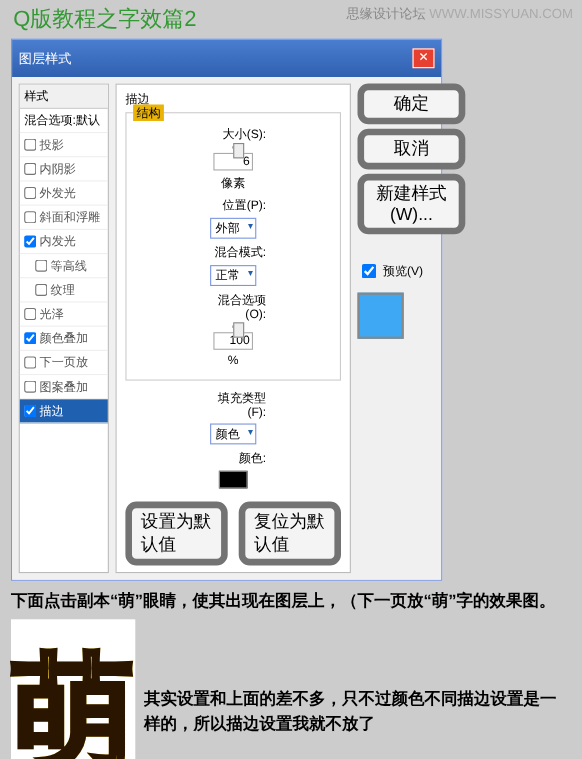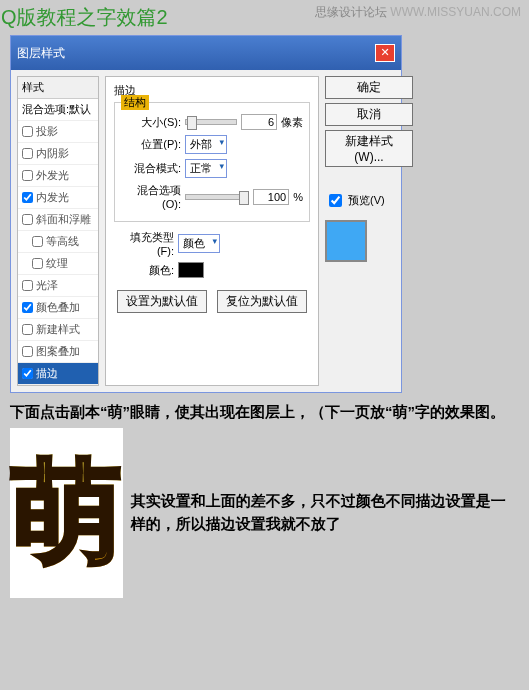--- a/index.html
+++ b/index.html
@@ -14,21 +14,21 @@
     position: absolute;
     top: 4px;
     right: 8px;
     font-size: 12px;
     color: #aaa;
   }
   .watermark .main { color: #888; margin-left: 12px; }
   .page-title {
     font-size: 20px;
     color: #339933;
-    padding: 4px 1px;
+    padding: 4px 12px;
     font-weight: normal;
   }
   .dialog {
     margin: 0 10px;
     background: #f0f0f0;
     border: 1px solid #7a96df;
     width: 390px;
   }
   .dialog-titlebar {
     background: linear-gradient(#4a7ed0, #3060b0);
@@ -108,20 +108,21 @@
     left: 6px;
     background: #eab308;
     padding: 0 3px;
     font-size: 11px;
   }
   .prop-row {
     display: flex;
     align-items: center;
     gap: 4px;
     margin: 5px 0;
+    flex-direction: column;
   }
   .prop-row label { width: 60px; text-align: right; }
   .slider {
     flex: 1;
     height: 4px;
     background: #ddd;
     position: relative;
     border: 1px solid #aaa;
   }
   .slider::before {
@@ -163,25 +164,25 @@
     background: #000;
     border: 1px solid #888;
   }
   .btn-row {
     display: flex;
     gap: 10px;
     justify-content: center;
     margin-top: 12px;
   }
   .win-btn {
-    border: 1px solid #737373;
+    border: 6px solid #737373;
     background: #f4f4f4;
     padding: 2px 8px;
-    font-size: 12px;
-    border-radius: 0;
+    font-size: 16px;
+    border-radius: 10px;
   }
   .right-panel {
     width: 70px;
     display: flex;
     flex-direction: column;
     gap: 4px;
     font-size: 11px;
   }
   .right-panel .win-btn { width: 100%; text-align: center; }
   .preview-check { display: flex; gap: 3px; align-items: center; margin-top: 20px;}
@@ -256,46 +257,46 @@
           </div>
           <div class="style-row">
             <input type="checkbox" style="">
             <span>内阴影</span>
           </div>
           <div class="style-row">
             <input type="checkbox" style="">
             <span>外发光</span>
           </div>
           <div class="style-row">
+            <input type="checkbox" style="">
+            <span>斜面和浮雕</span>
+          </div>
+          <div class="style-row">
             <input type="checkbox" checked="" style="">
             <span>内发光</span>
           </div>
-          <div class="style-row">
-            <input type="checkbox" style="">
-            <span>斜面和浮雕</span>
-          </div>
           <div class="style-row indent">
             <input type="checkbox" style="">
             <span>等高线</span>
           </div>
           <div class="style-row indent">
             <input type="checkbox" style="">
             <span>纹理</span>
           </div>
           <div class="style-row">
             <input type="checkbox" style="">
             <span>光泽</span>
           </div>
           <div class="style-row">
             <input type="checkbox" checked="" style="">
             <span>颜色叠加</span>
           </div>
           <div class="style-row">
             <input type="checkbox" style="">
-            <span>新建样式</span>
+            <span>下一页放</span>
           </div>
           <div class="style-row">
             <input type="checkbox" style="">
             <span>图案叠加</span>
           </div>
           <div class="style-row selected">
             <input type="checkbox" checked="" style="">
             <span>描边</span>
           </div>
         </div>

